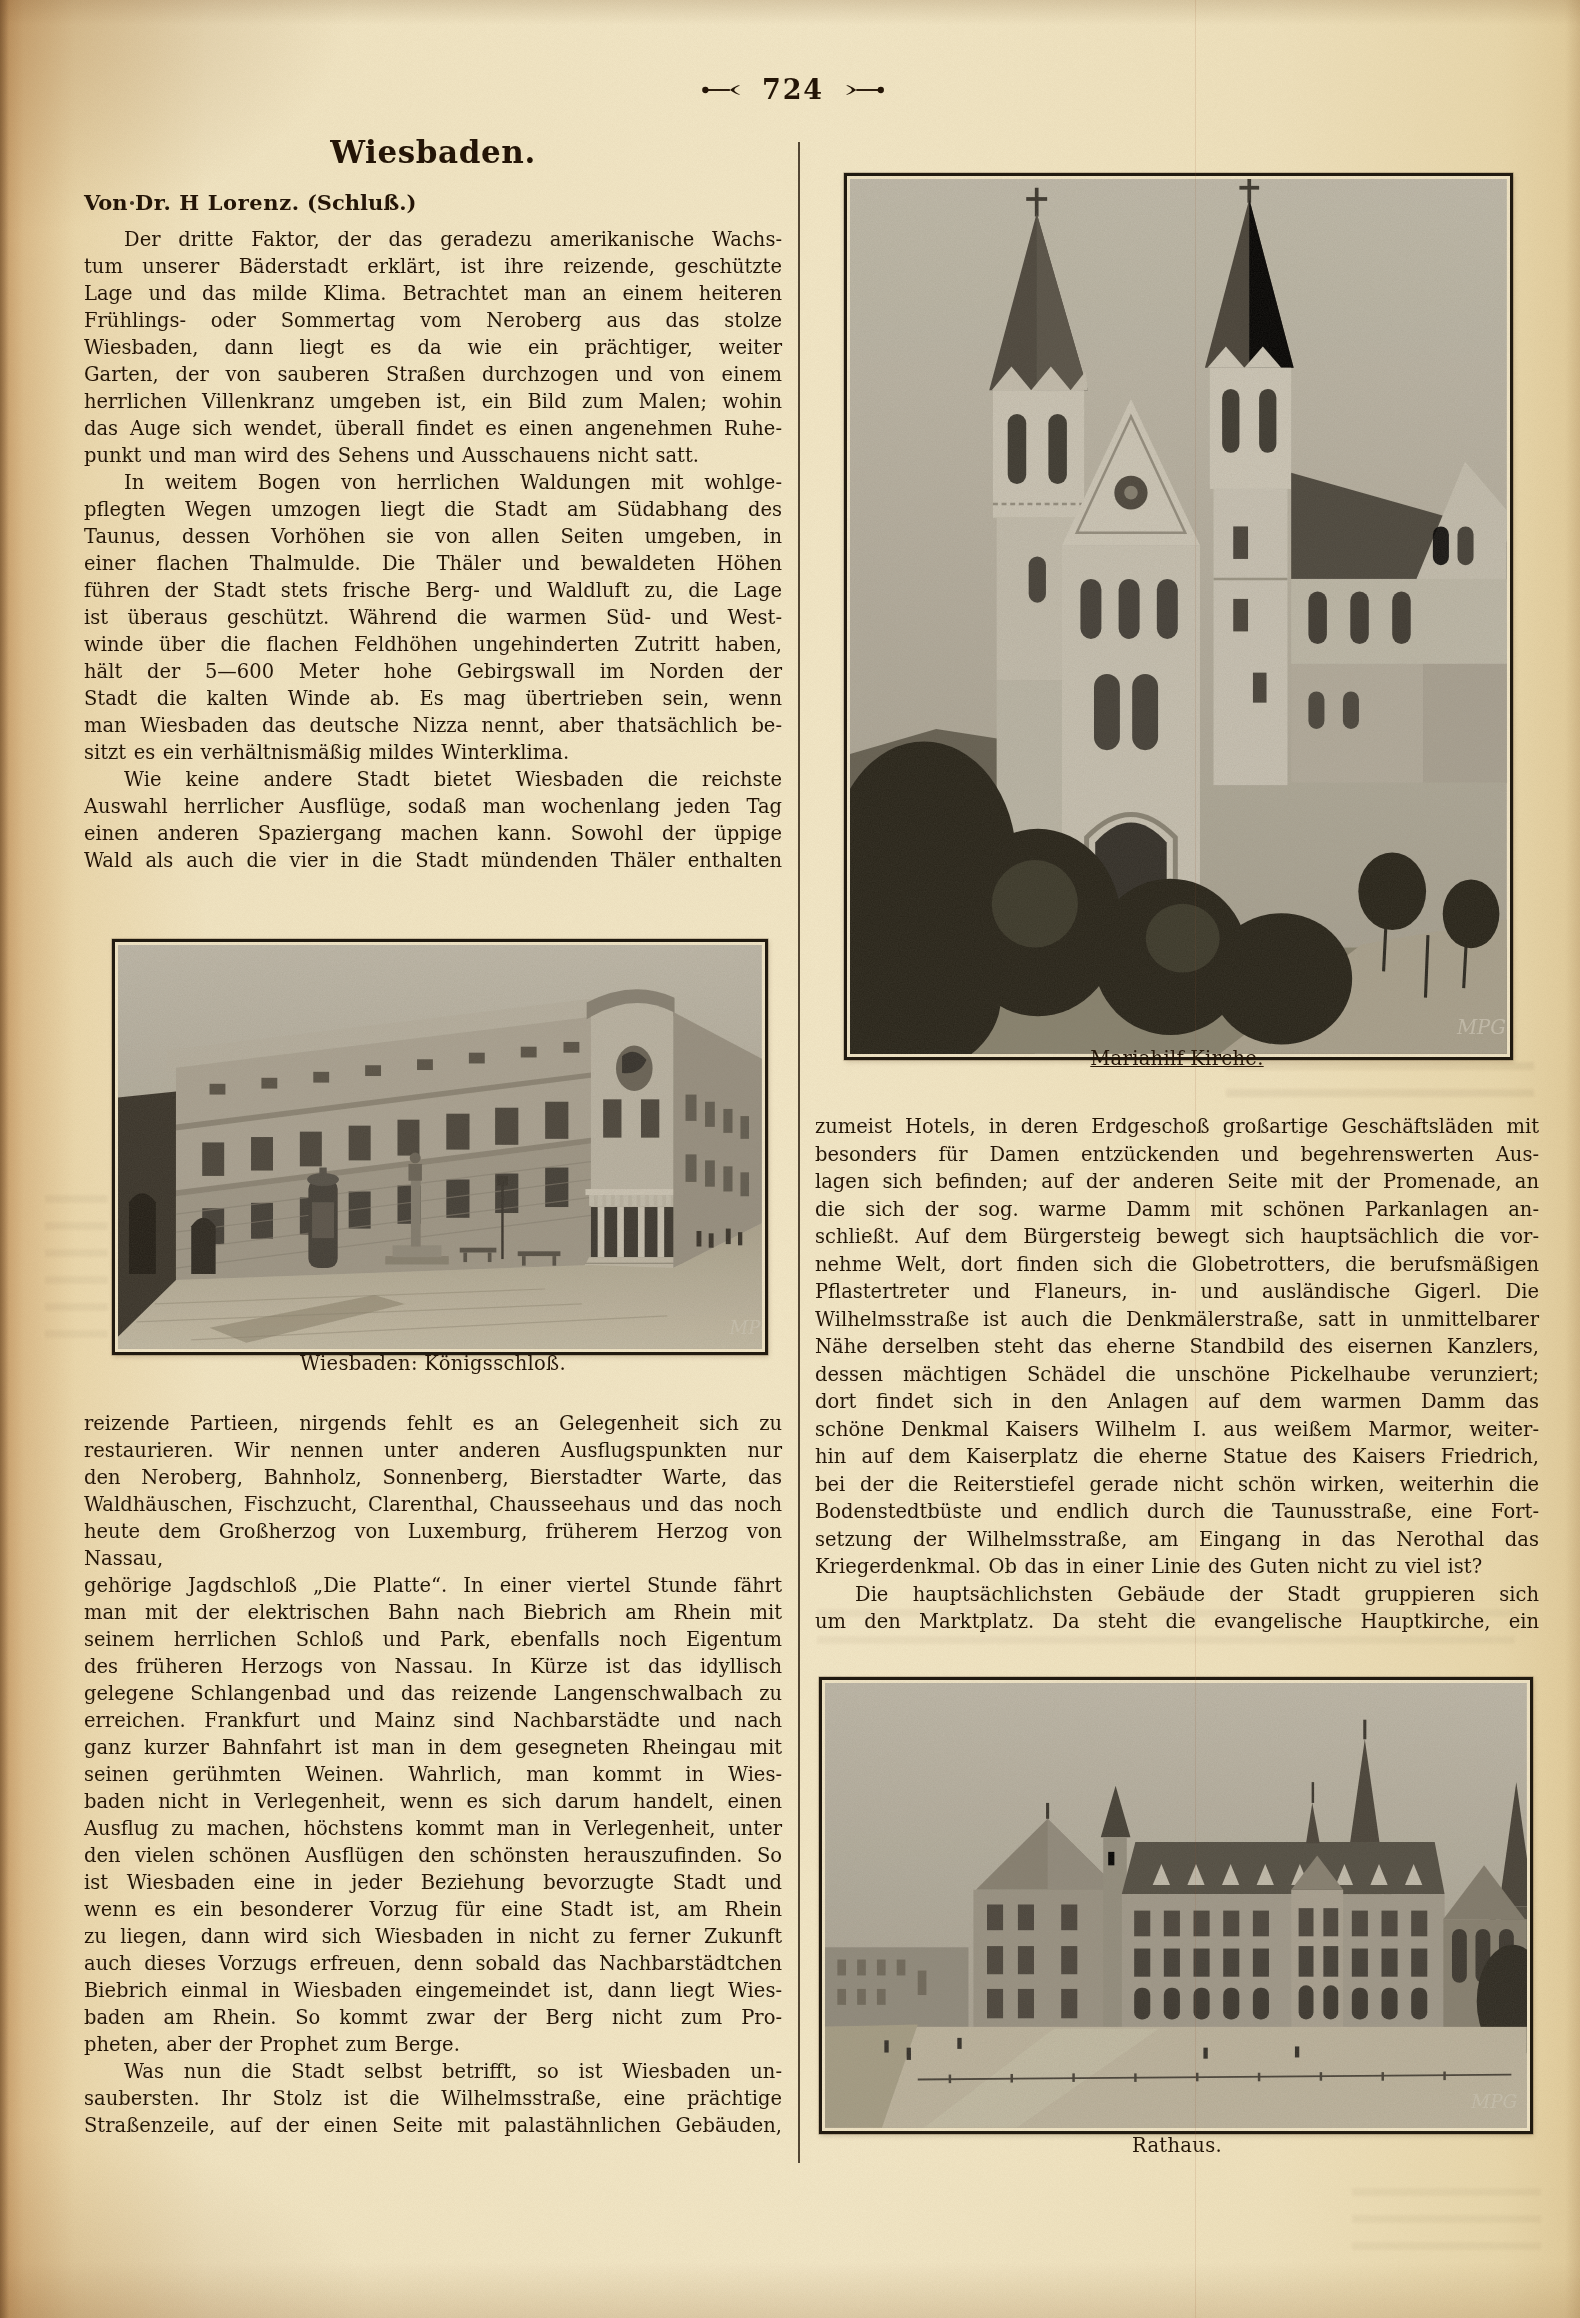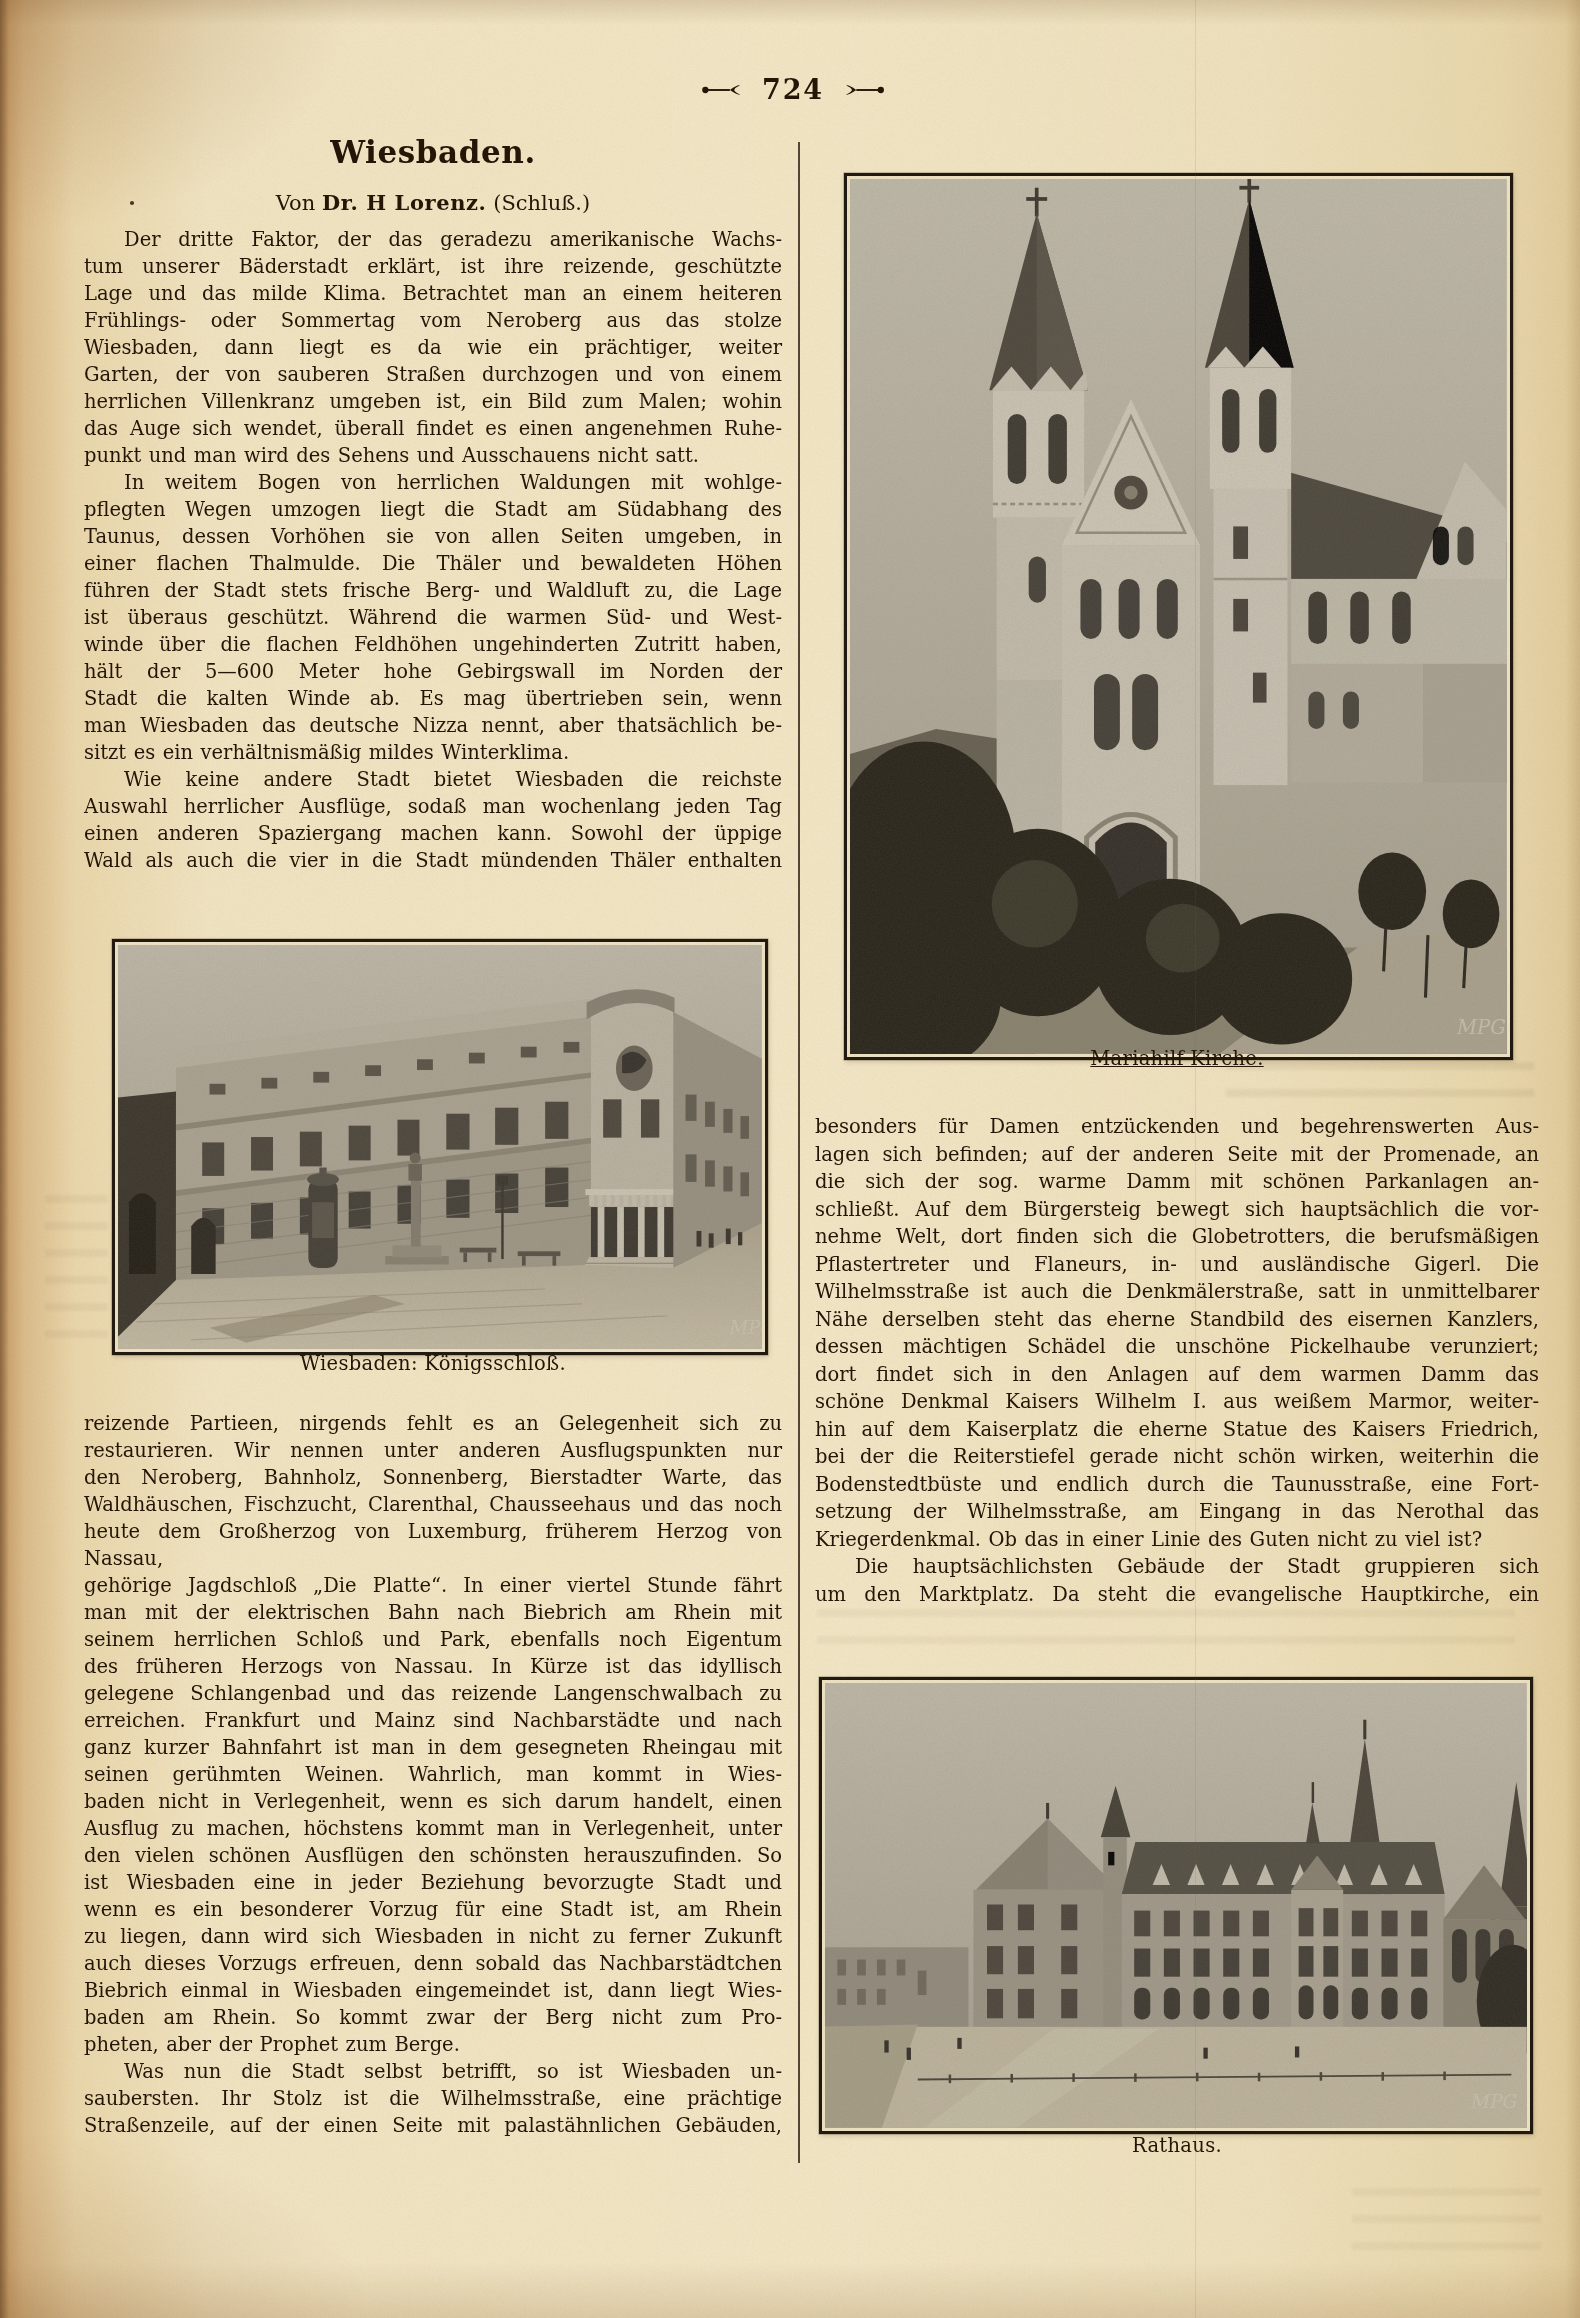--- a/index.html
+++ b/index.html
@@ -14,21 +14,21 @@
   }
   .abs{position:absolute;}
   
   .lines{font-size:19.5px;line-height:27px;}
   .lines2{line-height:27px;}
   .linesR{line-height:27.5px;}
   .tl{text-align:justify;text-align-last:justify;word-spacing:1.3px;}
   .tl.ind{text-indent:40px;}
   .tl.end{text-align-last:left;}
   .title{font-size:31px;font-weight:bold;text-align:center;letter-spacing:0.6px;}
-  .byline{font-size:21px;text-align:center;}
+  .byline{font-size:21px;text-align:left;font-weight:bold;}
   .byline b{letter-spacing:0.6px;}
   .caption{font-size:19.5px;text-align:center;letter-spacing:0.3px;}
   
   .pagehead{display:flex;align-items:center;gap:21.4px;}
   .pagenum{font-size:27px;font-weight:bold;letter-spacing:1.9px;}
   
   .photo-frame{box-sizing:border-box;border:3.1px solid #211a10;background:#efe4c6;padding:3.1px;
     box-shadow:0 0 0 0.6px rgba(70,52,28,.35), 1.3px 1.9px 5px rgba(90,65,35,.25);margin-top:24px;}
   .photo-frame svg{display:block;width:100%;height:100%;}
   
@@ -389,20 +389,21 @@
         <ellipse cx="540" cy="1215" rx="60" ry="55" fill="#3d3a2c"></ellipse>
       </g>
       <text x="985" y="1368" font-family="DejaVu Serif, serif" font-style="italic" font-size="32" fill="#d6d0bf" opacity=".85">MPG</text>
       <rect width="1066" height="1400" fill="#46371f" opacity=".05"></rect>
       <rect width="1066" height="1400" filter="url(#photograin)" opacity=".5"></rect>
     </svg>
   </div>
   <div class="abs caption" style="left:815px;top:1047px;width:724px;text-decoration:underline;">Mariahilf-Kirche.</div>
 
   <div class="abs lines linesR" style="left:815px;top:1113px;width:724px;">
+      <div class="tl">zumeist Hotels, in deren Erdgeschoß großartige Geschäftsläden mit</div>
       <div class="tl">besonders für Damen entzückenden und begehrenswerten Aus-</div>
       <div class="tl">lagen sich befinden; auf der anderen Seite mit der Promenade, an</div>
       <div class="tl">die sich der sog. warme Damm mit schönen Parkanlagen an-</div>
       <div class="tl">schließt.  Auf dem Bürgersteig bewegt sich hauptsächlich die vor-</div>
       <div class="tl">nehme Welt, dort finden sich die Globetrotters, die berufsmäßigen</div>
       <div class="tl">Pflastertreter und Flaneurs, in- und ausländische Gigerl.  Die</div>
       <div class="tl">Wilhelmsstraße ist auch die Denkmälerstraße, satt in unmittelbarer</div>
       <div class="tl">Nähe derselben steht das eherne Standbild des eisernen Kanzlers,</div>
       <div class="tl">dessen mächtigen Schädel die unschöne Pickelhaube verunziert;</div>
       <div class="tl">dort findet sich in den Anlagen auf dem warmen Damm das</div>

